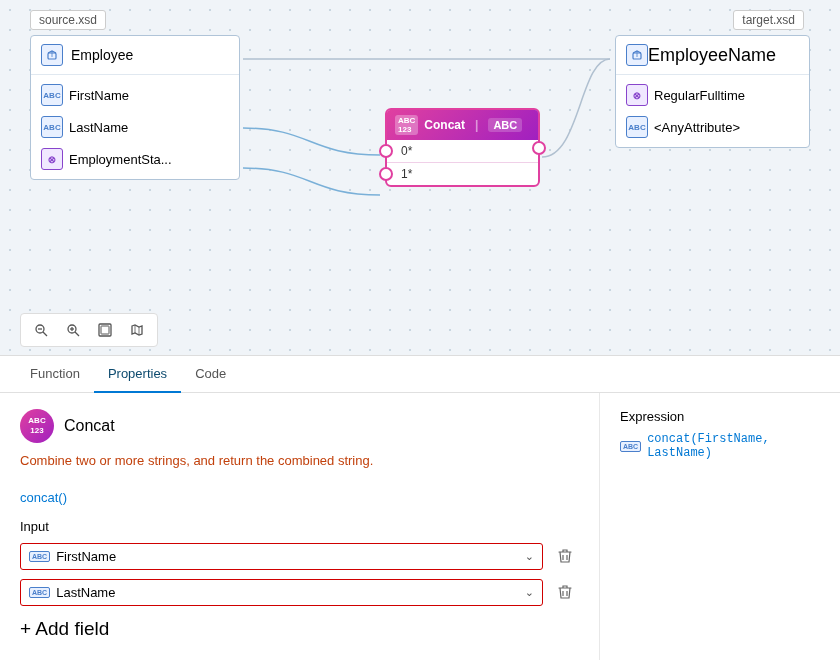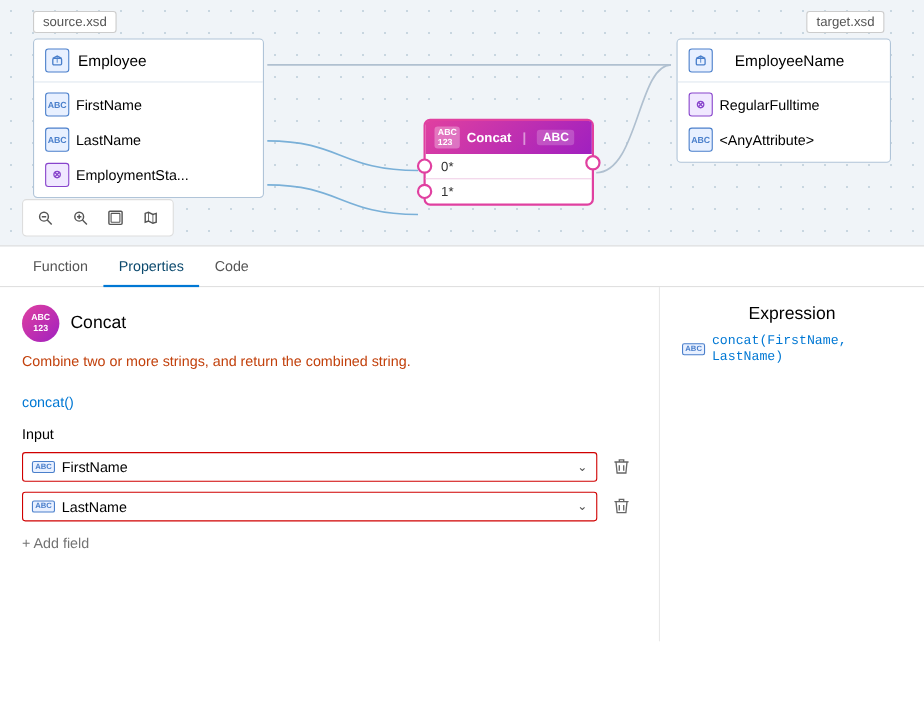--- a/index.html
+++ b/index.html
@@ -1,21 +1,21 @@
 <!DOCTYPE html>
 <html><head>
   <meta charset="utf-8">
   <style>
     * { box-sizing: border-box; margin: 0; padding: 0; }
     body { font-family: 'Segoe UI', Arial, sans-serif; font-size: 13px; background: #fff; width: 840px; height: 660px; overflow: hidden; }
 
     
     .diagram-area {
       width: 840px;
-      height: 224px;
+      height: 356px;
       background: #f0f4f8;
       background-image: radial-gradient(circle, #c8d6e0 1px, transparent 1px);
       background-size: 20px 20px;
       position: relative;
       border-bottom: 1px solid #ddd;
     }
 
     
     .source-label, .target-label {
       position: absolute;
@@ -168,23 +168,23 @@
     .target-box {
       position: absolute;
       right: 30px;
       top: 35px;
       width: 195px;
     }
 
     .target-header {
       display: flex;
       align-items: center;
-      gap: 20px;
+      gap: 0;
       padding: 8px 10px;
-      font-size: 14px;
+      font-size: 18px;
       font-weight: 500;
       border-bottom: 1px solid #e0e8f0;
     }
 
     
     .output-dot {
       position: absolute;
       right: -8px;
       top: 50%;
       transform: translateY(-50%);
@@ -362,39 +362,38 @@
       background: transparent;
       cursor: pointer;
       color: #666;
       font-size: 14px;
     }
 
     .add-field-btn {
       display: flex;
       align-items: center;
       gap: 6px;
-      color: #737373;
-      font-size: 13px;
+      color: #000000;
+      font-size: 19px;
       border: none;
       background: transparent;
       cursor: pointer;
       padding: 4px 0;
     }
 
     
     .right-panel {
       width: 240px;
       padding: 16px 20px;
     }
 
     .expr-label {
-      font-size: 16px;
+      font-size: 13px;
       font-weight: 500;
       margin-bottom: 8px;
-      text-align: center;
     }
 
     .expr-value {
       display: flex;
       align-items: center;
       gap: 6px;
       font-size: 13px;
     }
 
     .expr-icon {

